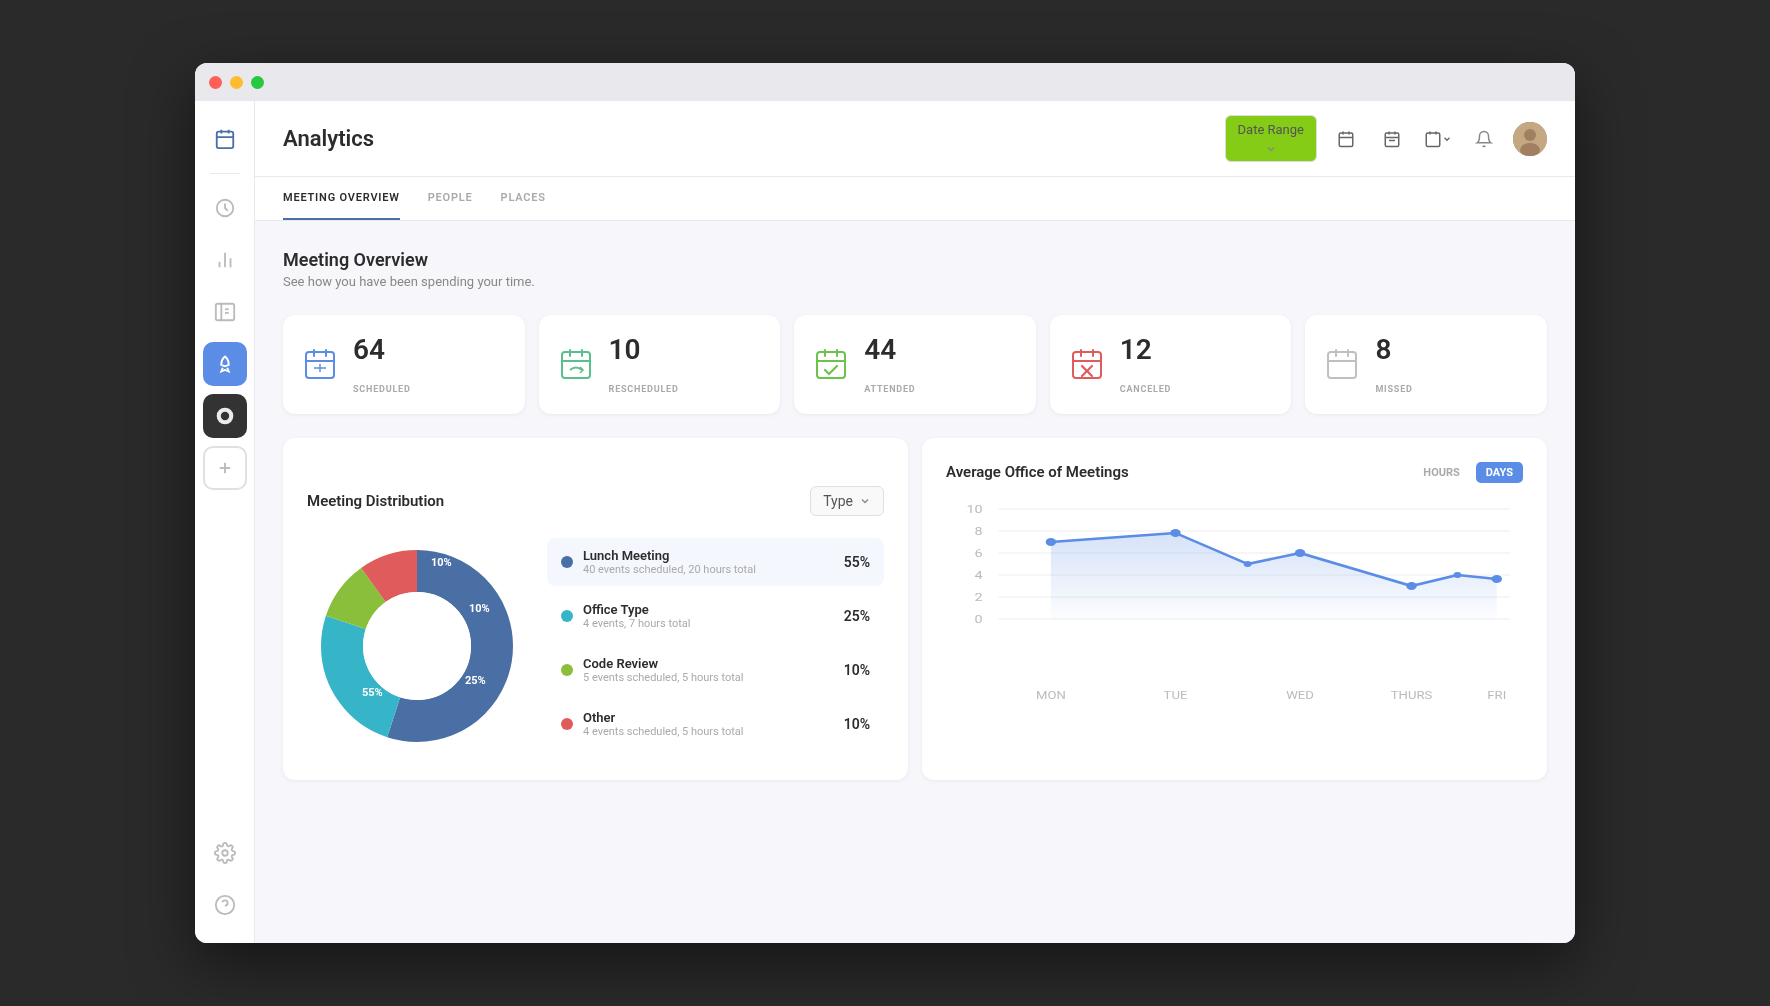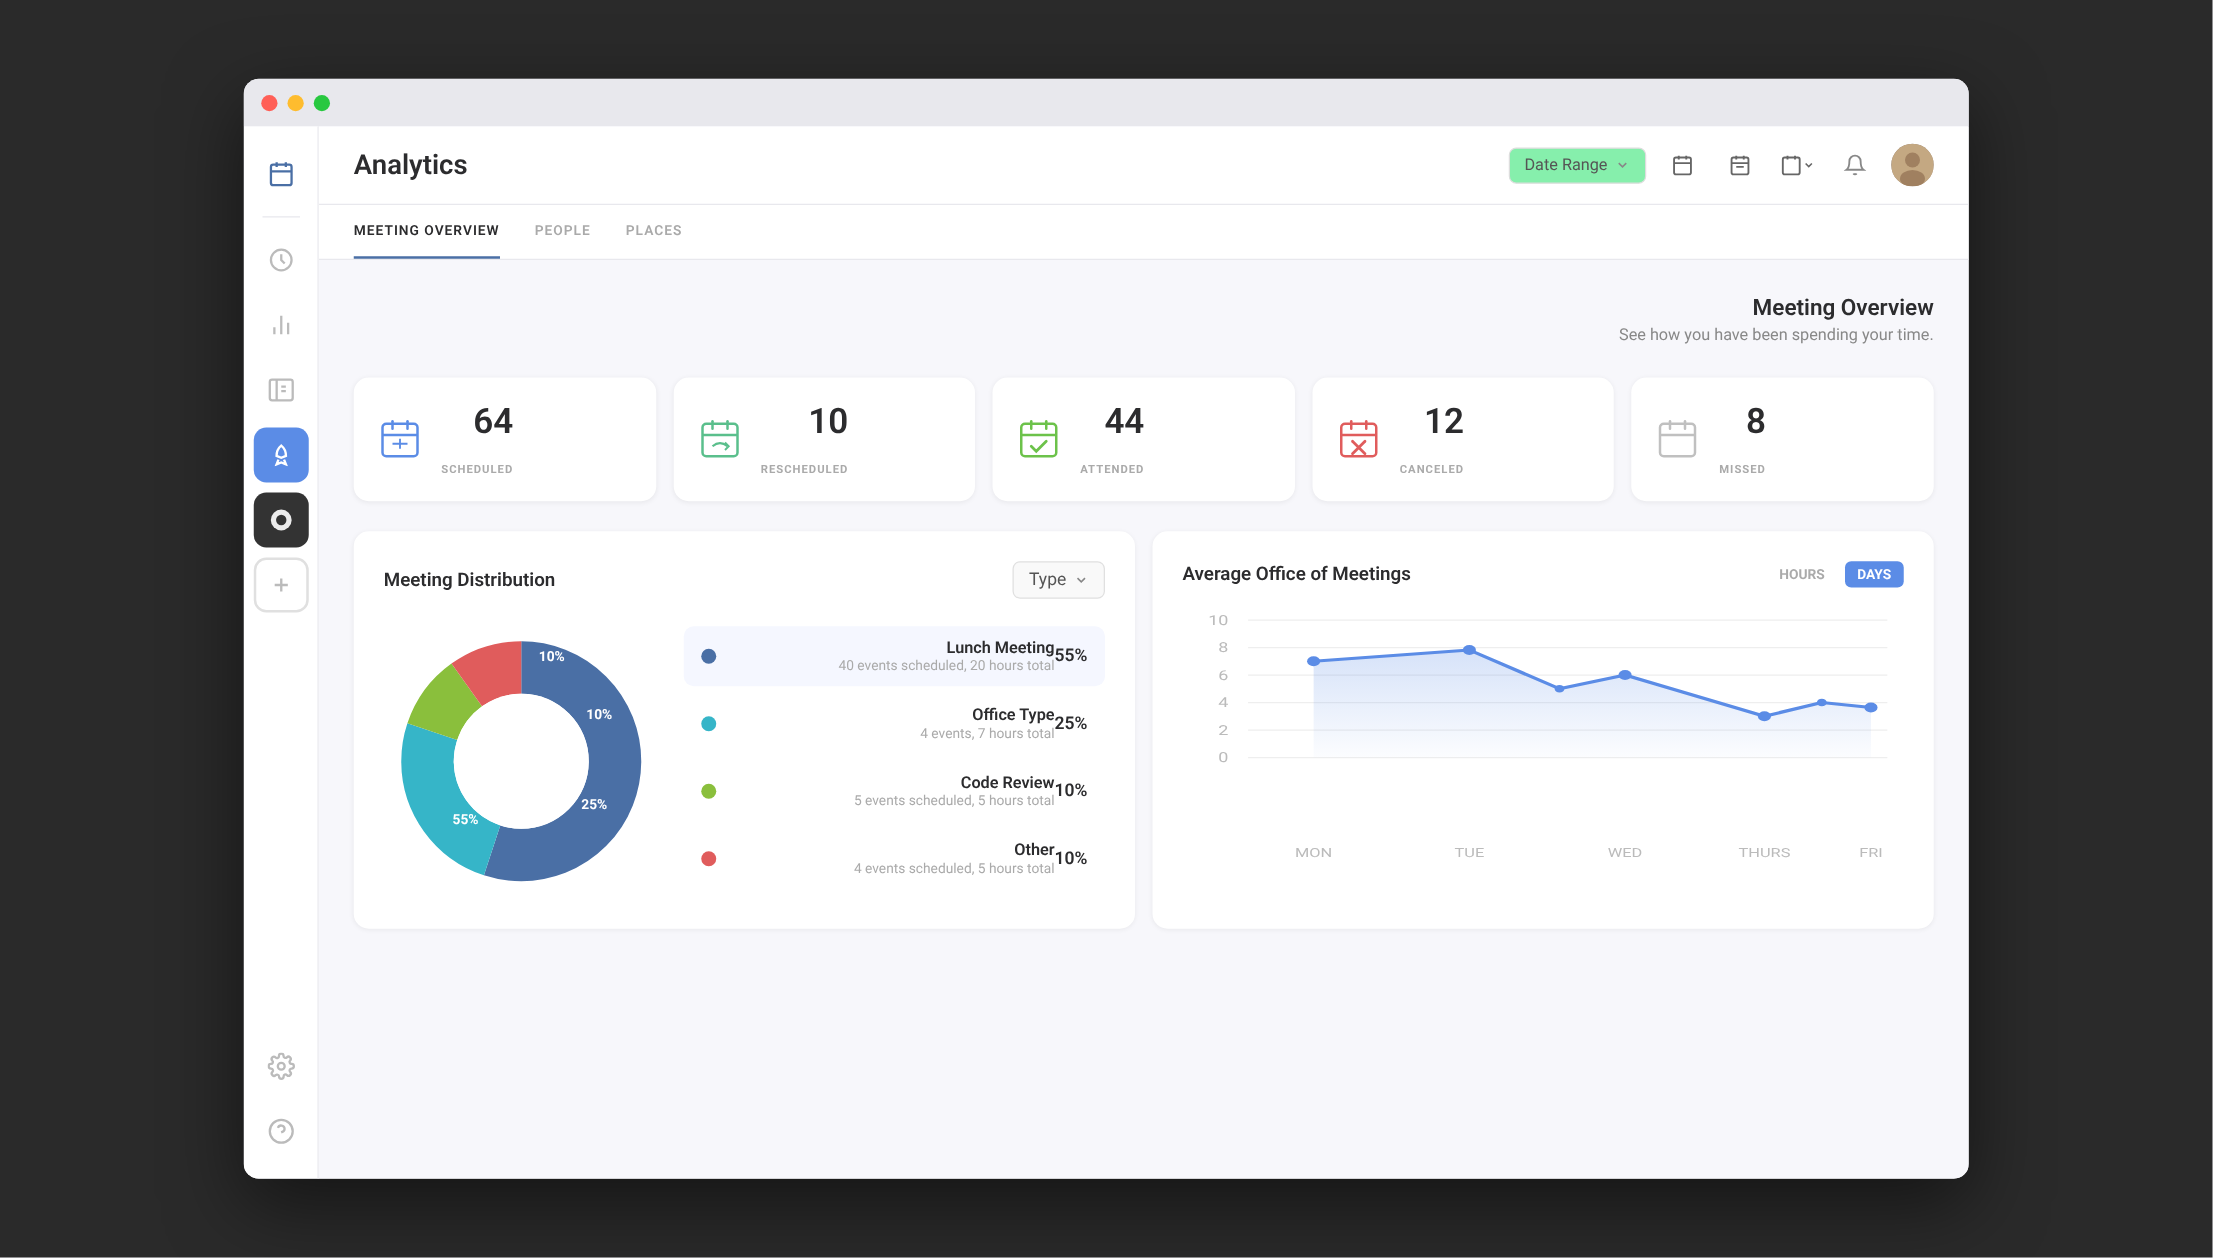--- a/index.html
+++ b/index.html
@@ -38,21 +38,20 @@
       border-radius: 50%;
     }
     .tl-red { background: #ff5f57; }
     .tl-yellow { background: #febc2e; }
     .tl-green { background: #28c840; }
 
     .app-body {
       display: flex;
       flex: 1;
       overflow: hidden;
-      text-align: right;
     }
 
     
     .sidebar {
       width: 60px;
       background: #fff;
       display: flex;
       flex-direction: column;
       align-items: center;
       padding: 16px 0;
@@ -141,27 +140,28 @@
     .header-right {
       display: flex;
       align-items: center;
       gap: 12px;
     }
 
     .date-range-dropdown {
       display: flex;
       align-items: center;
       gap: 6px;
-      background: #86efac;
+      background: #84cc16;
       border: 1px solid #ddd;
       border-radius: 6px;
       padding: 6px 12px;
       font-size: 13px;
       color: #555;
       cursor: pointer;
+      flex-direction: column;
     }
 
     .header-icon-btn {
       width: 34px; height: 34px;
       display: flex;
       align-items: center;
       justify-content: center;
       color: #666;
       cursor: pointer;
       font-size: 16px;
@@ -277,20 +277,21 @@
       border-radius: 12px;
       padding: 24px;
       box-shadow: 0 1px 4px rgba(0,0,0,0.06);
     }
 
     .card-header {
       display: flex;
       align-items: center;
       justify-content: space-between;
       margin-bottom: 20px;
+      margin-top: 24px;
     }
 
     .card-title {
       font-size: 15px;
       font-weight: 600;
       color: #2c2c2e;
     }
 
     
     .distribution-content {

